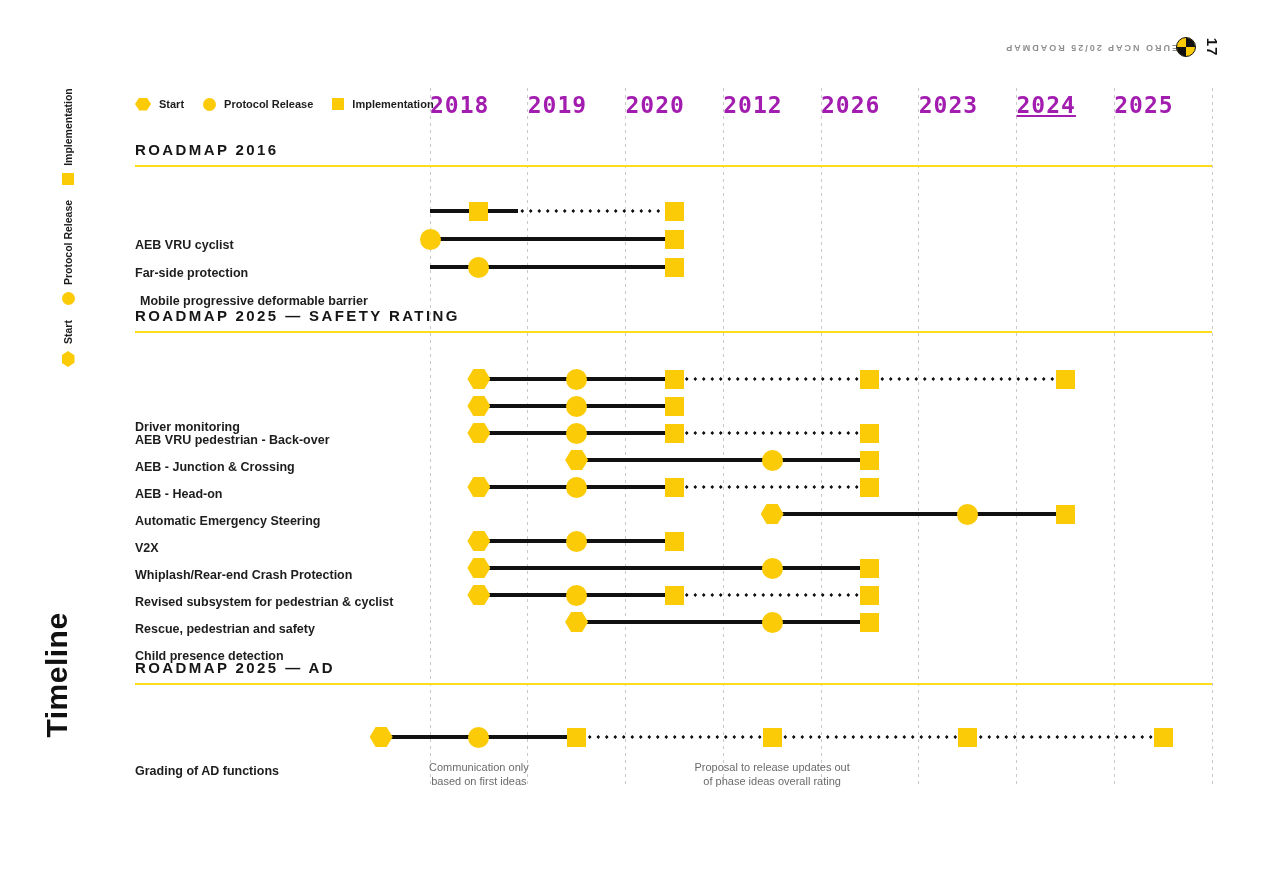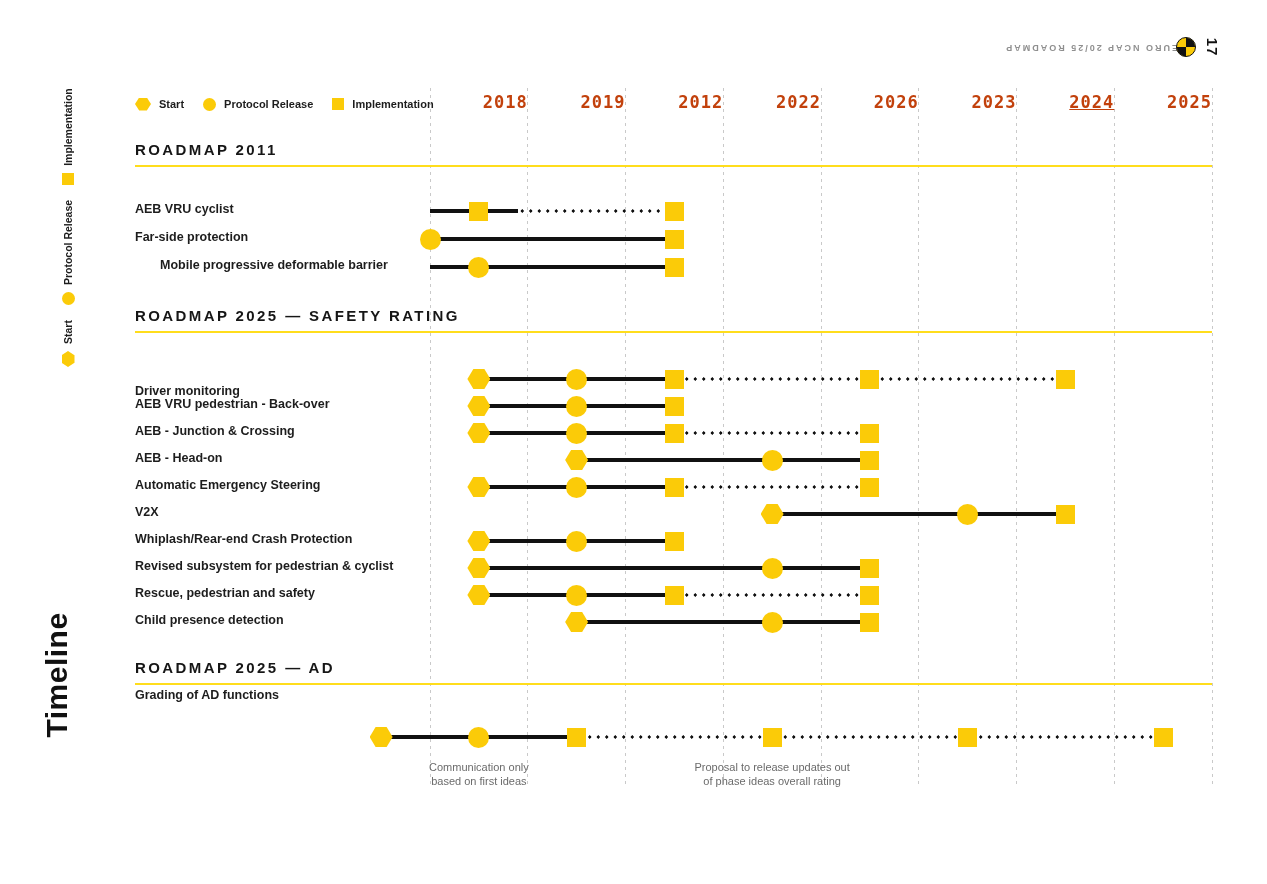--- a/index.html
+++ b/index.html
@@ -26,25 +26,25 @@
     transform:rotate(180deg);font-size:9px;font-weight:700;letter-spacing:2px;
     color:#8f8f8f;white-space:nowrap;display:flex;align-items:center;}
   .logo{position:absolute;left:1176px;top:37px;width:20px;height:20px;}
   .pagenum{position:absolute;left:1202px;top:36px;width:22px;height:22px;
     display:flex;align-items:center;justify-content:center;
     transform:rotate(90deg);font-size:15px;font-weight:800;color:#111;letter-spacing:1px;}
 
   
   .gridline{position:absolute;width:1px;
     background:repeating-linear-gradient(to bottom,#c9c9c9 0 3px,transparent 3px 7px);}
-  .year{position:absolute;text-align:right;font-family:"DejaVu Sans Mono",monospace;
-    font-weight:700;font-size:17px;letter-spacing:1px;color:#c2410c;}
+  .year{position:absolute;text-align:left;font-family:"DejaVu Sans Mono",monospace;
+    font-weight:700;font-size:23px;letter-spacing:1px;color:#a21caf;}
   .sec-title{position:absolute;font-size:15px;font-weight:800;letter-spacing:2.4px;color:#161616;white-space:nowrap;}
   .sec-rule{position:absolute;height:2px;}
-  .row-label{position:absolute;font-size:12.5px;font-weight:700;color:#1d1d1d;white-space:nowrap;}
+  .row-label{position:absolute;font-size:12.5px;font-weight:700;color:#1d1d1d;white-space:nowrap;margin-top:36px;}
   .seg-solid{position:absolute;height:3.5px;background:#111;}
   .seg-dotted{position:absolute;height:4px;
     background-image:radial-gradient(circle,#111 1.5px,transparent 1.7px);
     background-size:8.5px 4px;background-repeat:repeat-x;background-position:left center;}
   .marker{position:absolute;}
   .shape-hex{clip-path:polygon(26% 0,74% 0,100% 50%,74% 100%,26% 100%,0 50%);}
   .shape-circ{border-radius:50%;}
   .annotation{position:absolute;transform:translateX(-50%);text-align:center;
     font-size:11px;line-height:14px;color:#6b6b6b;white-space:nowrap;}
 </style>
@@ -103,38 +103,38 @@
       <div class="gridline" style="left: 527.25px; top: 88px; height: 700px;"></div>
       <div class="gridline" style="left: 625px; top: 88px; height: 700px;"></div>
       <div class="gridline" style="left: 722.75px; top: 88px; height: 700px;"></div>
       <div class="gridline" style="left: 820.5px; top: 88px; height: 700px;"></div>
       <div class="gridline" style="left: 918.25px; top: 88px; height: 700px;"></div>
       <div class="gridline" style="left: 1016px; top: 88px; height: 700px;"></div>
       <div class="gridline" style="left: 1113.75px; top: 88px; height: 700px;"></div>
       <div class="gridline" style="left: 1211.5px; top: 88px; height: 700px;"></div>
       <div class="year" style="left: 430px; top: 92px; width: 97.75px;">2018</div>
       <div class="year" style="left: 527.75px; top: 92px; width: 97.75px;">2019</div>
-      <div class="year" style="left: 625.5px; top: 92px; width: 97.75px;">2012</div>
-      <div class="year" style="left: 723.25px; top: 92px; width: 97.75px;">2022</div>
+      <div class="year" style="left: 625.5px; top: 92px; width: 97.75px;">2020</div>
+      <div class="year" style="left: 723.25px; top: 92px; width: 97.75px;">2012</div>
       <div class="year" style="left: 821px; top: 92px; width: 97.75px;">2026</div>
       <div class="year" style="left: 918.75px; top: 92px; width: 97.75px;">2023</div>
       <div class="year" style="left: 1016.5px; top: 92px; width: 97.75px; text-decoration: underline;">2024</div>
       <div class="year" style="left: 1114.25px; top: 92px; width: 97.75px;">2025</div>
-      <div class="sec-title" style="left: 135px; top: 141px;">ROADMAP 2011</div>
+      <div class="sec-title" style="left: 135px; top: 141px;">ROADMAP 2016</div>
       <div class="sec-rule" style="left: 135px; top: 165px; width: 1077px; background: rgb(255, 221, 28);"></div>
       <div class="row-label" style="left: 135px; top: 202px;">AEB VRU cyclist</div>
       <div class="seg-solid" style="left: 430px; top: 209.25px; width: 87.975px; z-index: 2;"></div>
       <div class="seg-dotted" style="left: 517.975px; top: 209px; width: 156.4px; z-index: 1;"></div>
       <div class="marker " style="left: 469.375px; top: 201.5px; width: 19px; height: 19px; background: rgb(251, 203, 8); z-index: 3;"></div>
       <div class="marker " style="left: 664.875px; top: 201.5px; width: 19px; height: 19px; background: rgb(251, 203, 8); z-index: 3;"></div>
       <div class="row-label" style="left: 135px; top: 230px;">Far-side protection</div>
       <div class="seg-solid" style="left: 430px; top: 237.25px; width: 244.375px; z-index: 2;"></div>
       <div class="marker shape-circ" style="left: 419.5px; top: 228.5px; width: 21px; height: 21px; background: rgb(251, 203, 8); z-index: 3;"></div>
       <div class="marker " style="left: 664.875px; top: 229.5px; width: 19px; height: 19px; background: rgb(251, 203, 8); z-index: 3;"></div>
-      <div class="row-label" style="left: 148px; top: 258px; padding-left: 12px;">Mobile progressive deformable barrier</div>
+      <div class="row-label" style="left: 128px; top: 258px; padding-left: 12px;">Mobile progressive deformable barrier</div>
       <div class="seg-solid" style="left: 430px; top: 265.25px; width: 244.375px; z-index: 2;"></div>
       <div class="marker shape-circ" style="left: 468.375px; top: 256.5px; width: 21px; height: 21px; background: rgb(251, 203, 8); z-index: 3;"></div>
       <div class="marker " style="left: 664.875px; top: 257.5px; width: 19px; height: 19px; background: rgb(251, 203, 8); z-index: 3;"></div>
       <div class="sec-title" style="left: 135px; top: 307px;">ROADMAP 2025 — SAFETY RATING</div>
       <div class="sec-rule" style="left: 135px; top: 331px; width: 1077px; background: rgb(255, 221, 28);"></div>
       <div class="row-label" style="left: 135px; top: 384px;">Driver monitoring</div>
       <div class="seg-solid" style="left: 478.875px; top: 377.25px; width: 195.5px; z-index: 2;"></div>
       <div class="seg-dotted" style="left: 674.375px; top: 377px; width: 391px; z-index: 1;"></div>
       <div class="marker shape-hex" style="left: 467.375px; top: 369px; width: 23px; height: 20px; background: rgb(251, 203, 8); z-index: 3;"></div>
       <div class="marker shape-circ" style="left: 566.125px; top: 368.5px; width: 21px; height: 21px; background: rgb(251, 203, 8); z-index: 3;"></div>
@@ -187,21 +187,21 @@
       <div class="marker shape-circ" style="left: 566.125px; top: 584.5px; width: 21px; height: 21px; background: rgb(251, 203, 8); z-index: 3;"></div>
       <div class="marker " style="left: 664.875px; top: 585.5px; width: 19px; height: 19px; background: rgb(251, 203, 8); z-index: 3;"></div>
       <div class="marker " style="left: 860.375px; top: 585.5px; width: 19px; height: 19px; background: rgb(251, 203, 8); z-index: 3;"></div>
       <div class="row-label" style="left: 135px; top: 613px;">Child presence detection</div>
       <div class="seg-solid" style="left: 576.625px; top: 620.25px; width: 293.25px; z-index: 2;"></div>
       <div class="marker shape-hex" style="left: 565.125px; top: 612px; width: 23px; height: 20px; background: rgb(251, 203, 8); z-index: 3;"></div>
       <div class="marker shape-circ" style="left: 761.625px; top: 611.5px; width: 21px; height: 21px; background: rgb(251, 203, 8); z-index: 3;"></div>
       <div class="marker " style="left: 860.375px; top: 612.5px; width: 19px; height: 19px; background: rgb(251, 203, 8); z-index: 3;"></div>
       <div class="sec-title" style="left: 135px; top: 659px;">ROADMAP 2025 — AD</div>
       <div class="sec-rule" style="left: 135px; top: 683px; width: 1077px; background: rgb(255, 221, 28);"></div>
-      <div class="row-label" style="left: 135px; top: 688px;">Grading of AD functions</div>
+      <div class="row-label" style="left: 135px; top: 728px;">Grading of AD functions</div>
       <div class="seg-solid" style="left: 381.125px; top: 735.25px; width: 195.5px; z-index: 2;"></div>
       <div class="seg-dotted" style="left: 576.625px; top: 735px; width: 586.5px; z-index: 1;"></div>
       <div class="marker shape-hex" style="left: 369.625px; top: 727px; width: 23px; height: 20px; background: rgb(251, 203, 8); z-index: 3;"></div>
       <div class="marker shape-circ" style="left: 468.375px; top: 726.5px; width: 21px; height: 21px; background: rgb(251, 203, 8); z-index: 3;"></div>
       <div class="marker " style="left: 567.125px; top: 727.5px; width: 19px; height: 19px; background: rgb(251, 203, 8); z-index: 3;"></div>
       <div class="marker " style="left: 762.625px; top: 727.5px; width: 19px; height: 19px; background: rgb(251, 203, 8); z-index: 3;"></div>
       <div class="marker " style="left: 958.125px; top: 727.5px; width: 19px; height: 19px; background: rgb(251, 203, 8); z-index: 3;"></div>
       <div class="marker " style="left: 1153.62px; top: 727.5px; width: 19px; height: 19px; background: rgb(251, 203, 8); z-index: 3;"></div>
       <div class="annotation" style="left: 478.875px; top: 760px;">
         <div>Communication only</div>

